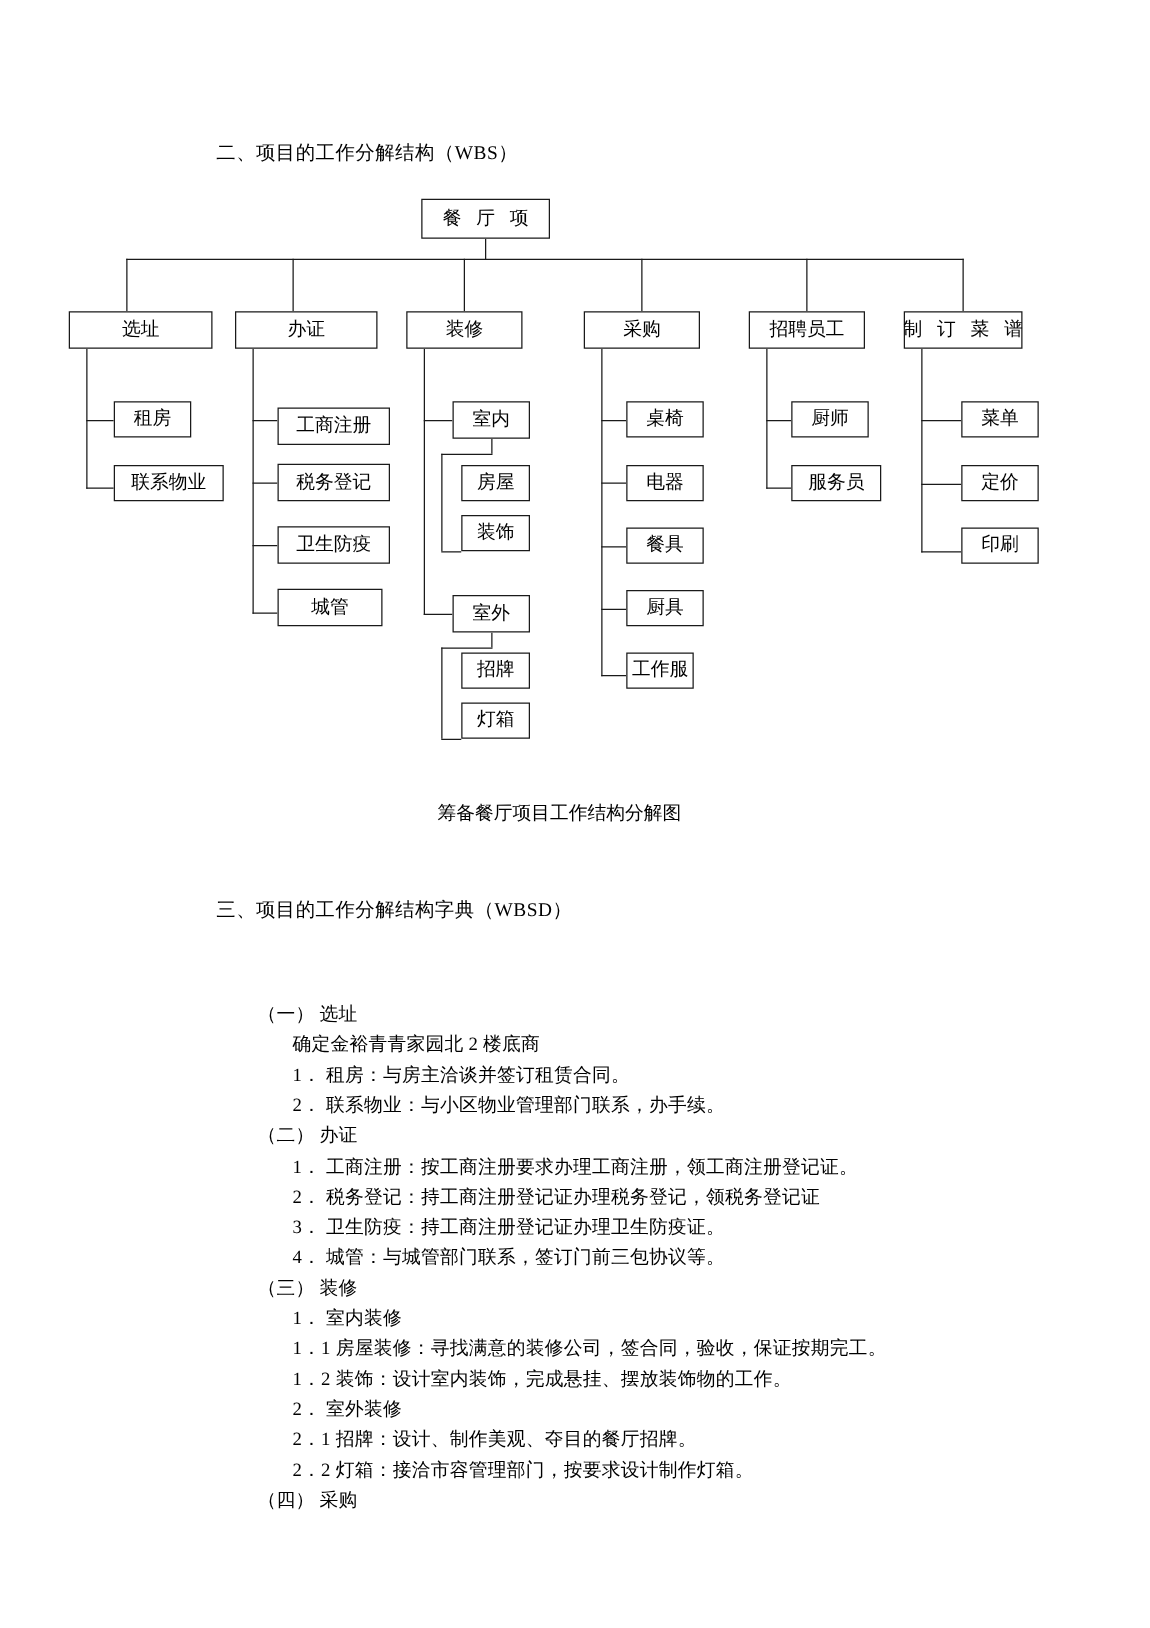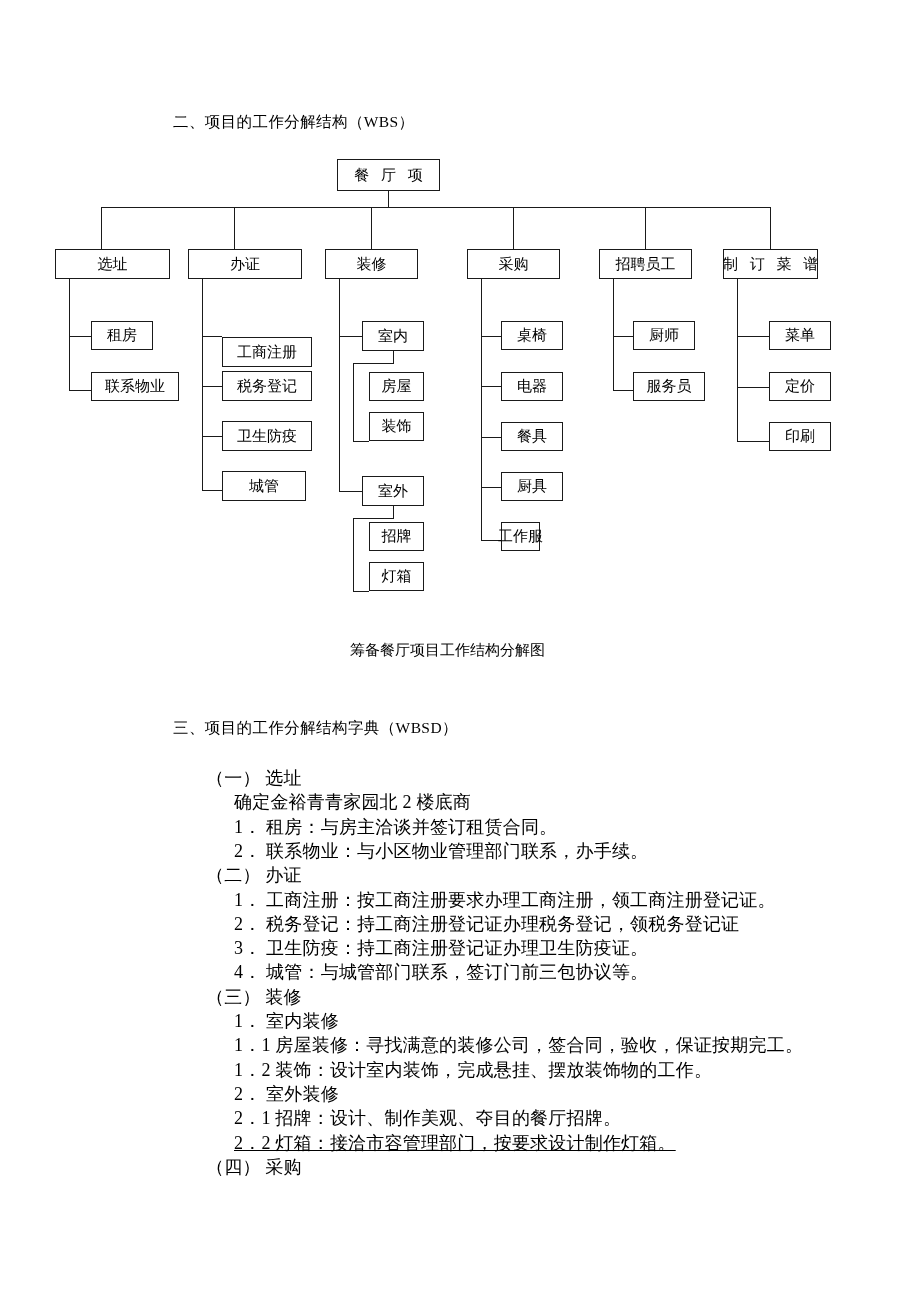--- a/index.html
+++ b/index.html
@@ -23,23 +23,24 @@
     letter-spacing: 0.4px;
     white-space: nowrap;
   }
   .caption {
     position: absolute;
     font-size: 15px;
     white-space: nowrap;
   }
   .body-line {
     position: absolute;
-    font-size: 18px;
+    font-size: 15px;
     white-space: nowrap;
     letter-spacing: 0.2px;
+    margin-top: 36px;
   }
 
   
   #wbs {
     position: absolute;
     left: 0;
     top: 0;
     width: 920px;
     height: 620px;
   }
@@ -99,21 +100,21 @@
   <div class="link h" style="left:69px; top:336px; width:22px;"></div>
   <div class="link h" style="left:69px; top:390px; width:22px;"></div>
   <div class="node" style="left:91px; top:321px; width:62px; height:29px;">租房</div>
   <div class="node" style="left:91px; top:372px; width:88px; height:29px;">联系物业</div>
 
   <div class="link v" style="left:202px; top:279px; height:212px;"></div>
   <div class="link h" style="left:202px; top:336px; width:20px;"></div>
   <div class="link h" style="left:202px; top:386px; width:20px;"></div>
   <div class="link h" style="left:202px; top:436px; width:20px;"></div>
   <div class="link h" style="left:202px; top:490px; width:20px;"></div>
-  <div class="node" style="left:222px; top:337px; width:90px; height:30px;">工商注册</div>
+  <div class="node" style="left:222px; top:326px; width:90px; height:30px;">工商注册</div>
   <div class="node" style="left:222px; top:371px; width:90px; height:30px;">税务登记</div>
   <div class="node" style="left:222px; top:421px; width:90px; height:30px;">卫生防疫</div>
   <div class="node" style="left:222px; top:471px; width:84px; height:30px;">城管</div>
 
   <div class="link v" style="left:339px; top:279px; height:213px;"></div>
   <div class="link h" style="left:339px; top:336px; width:23px;"></div>
   <div class="link h" style="left:339px; top:491px; width:23px;"></div>
   <div class="node" style="left:362px; top:321px; width:62px; height:30px;">室内</div>
   <div class="node" style="left:362px; top:476px; width:62px; height:30px;">室外</div>
 
@@ -134,21 +135,21 @@
   <div class="link v" style="left:481px; top:279px; height:262px;"></div>
   <div class="link h" style="left:481px; top:336px; width:20px;"></div>
   <div class="link h" style="left:481px; top:386px; width:20px;"></div>
   <div class="link h" style="left:481px; top:437px; width:20px;"></div>
   <div class="link h" style="left:481px; top:487px; width:20px;"></div>
   <div class="link h" style="left:481px; top:540px; width:20px;"></div>
   <div class="node" style="left:501px; top:321px; width:62px; height:29px;">桌椅</div>
   <div class="node" style="left:501px; top:372px; width:62px; height:29px;">电器</div>
   <div class="node" style="left:501px; top:422px; width:62px; height:29px;">餐具</div>
   <div class="node" style="left:501px; top:472px; width:62px; height:29px;">厨具</div>
-  <div class="node" style="left:501px; top:522px; width:39px; height:29px;">工作服</div>
+  <div class="node" style="left:501px; top:522px; width:54px; height:29px;">工作服</div>
 
   <div class="link v" style="left:613px; top:279px; height:112px;"></div>
   <div class="link h" style="left:613px; top:336px; width:20px;"></div>
   <div class="link h" style="left:613px; top:390px; width:20px;"></div>
   <div class="node" style="left:633px; top:321px; width:62px; height:29px;">厨师</div>
   <div class="node" style="left:633px; top:372px; width:72px; height:29px;">服务员</div>
 
   <div class="link v" style="left:737px; top:279px; height:163px;"></div>
   <div class="link h" style="left:737px; top:336px; width:32px;"></div>
   <div class="link h" style="left:737px; top:387px; width:32px;"></div>
@@ -172,15 +173,15 @@
     <div class="body-line" style="left: 234px; top: 887.5px;">1． 工商注册：按工商注册要求办理工商注册，领工商注册登记证。</div>
     <div class="body-line" style="left: 234px; top: 911.8px;">2． 税务登记：持工商注册登记证办理税务登记，领税务登记证</div>
     <div class="body-line" style="left: 234px; top: 936.1px;">3． 卫生防疫：持工商注册登记证办理卫生防疫证。</div>
     <div class="body-line" style="left: 234px; top: 960.4px;">4． 城管：与城管部门联系，签订门前三包协议等。</div>
     <div class="body-line" style="left: 206px; top: 984.7px;">（三）  装修</div>
     <div class="body-line" style="left: 234px; top: 1009px;">1． 室内装修</div>
     <div class="body-line" style="left: 234px; top: 1033.3px;">1．1   房屋装修：寻找满意的装修公司，签合同，验收，保证按期完工。</div>
     <div class="body-line" style="left: 234px; top: 1057.6px;">1．2   装饰：设计室内装饰，完成悬挂、摆放装饰物的工作。</div>
     <div class="body-line" style="left: 234px; top: 1081.9px;">2． 室外装修</div>
     <div class="body-line" style="left: 234px; top: 1106.2px;">2．1   招牌：设计、制作美观、夺目的餐厅招牌。</div>
-    <div class="body-line" style="left: 234px; top: 1130.5px; text-decoration: underline;">2．2   灯箱：接洽市容管理部门，按要求设计制作灯箱。</div>
+    <div class="body-line" style="left: 234px; top: 1130.5px;">2．2   灯箱：接洽市容管理部门，按要求设计制作灯箱。</div>
     <div class="body-line" style="left: 206px; top: 1154.8px;">（四）  采购</div>
   </div>
 
 </body></html>

